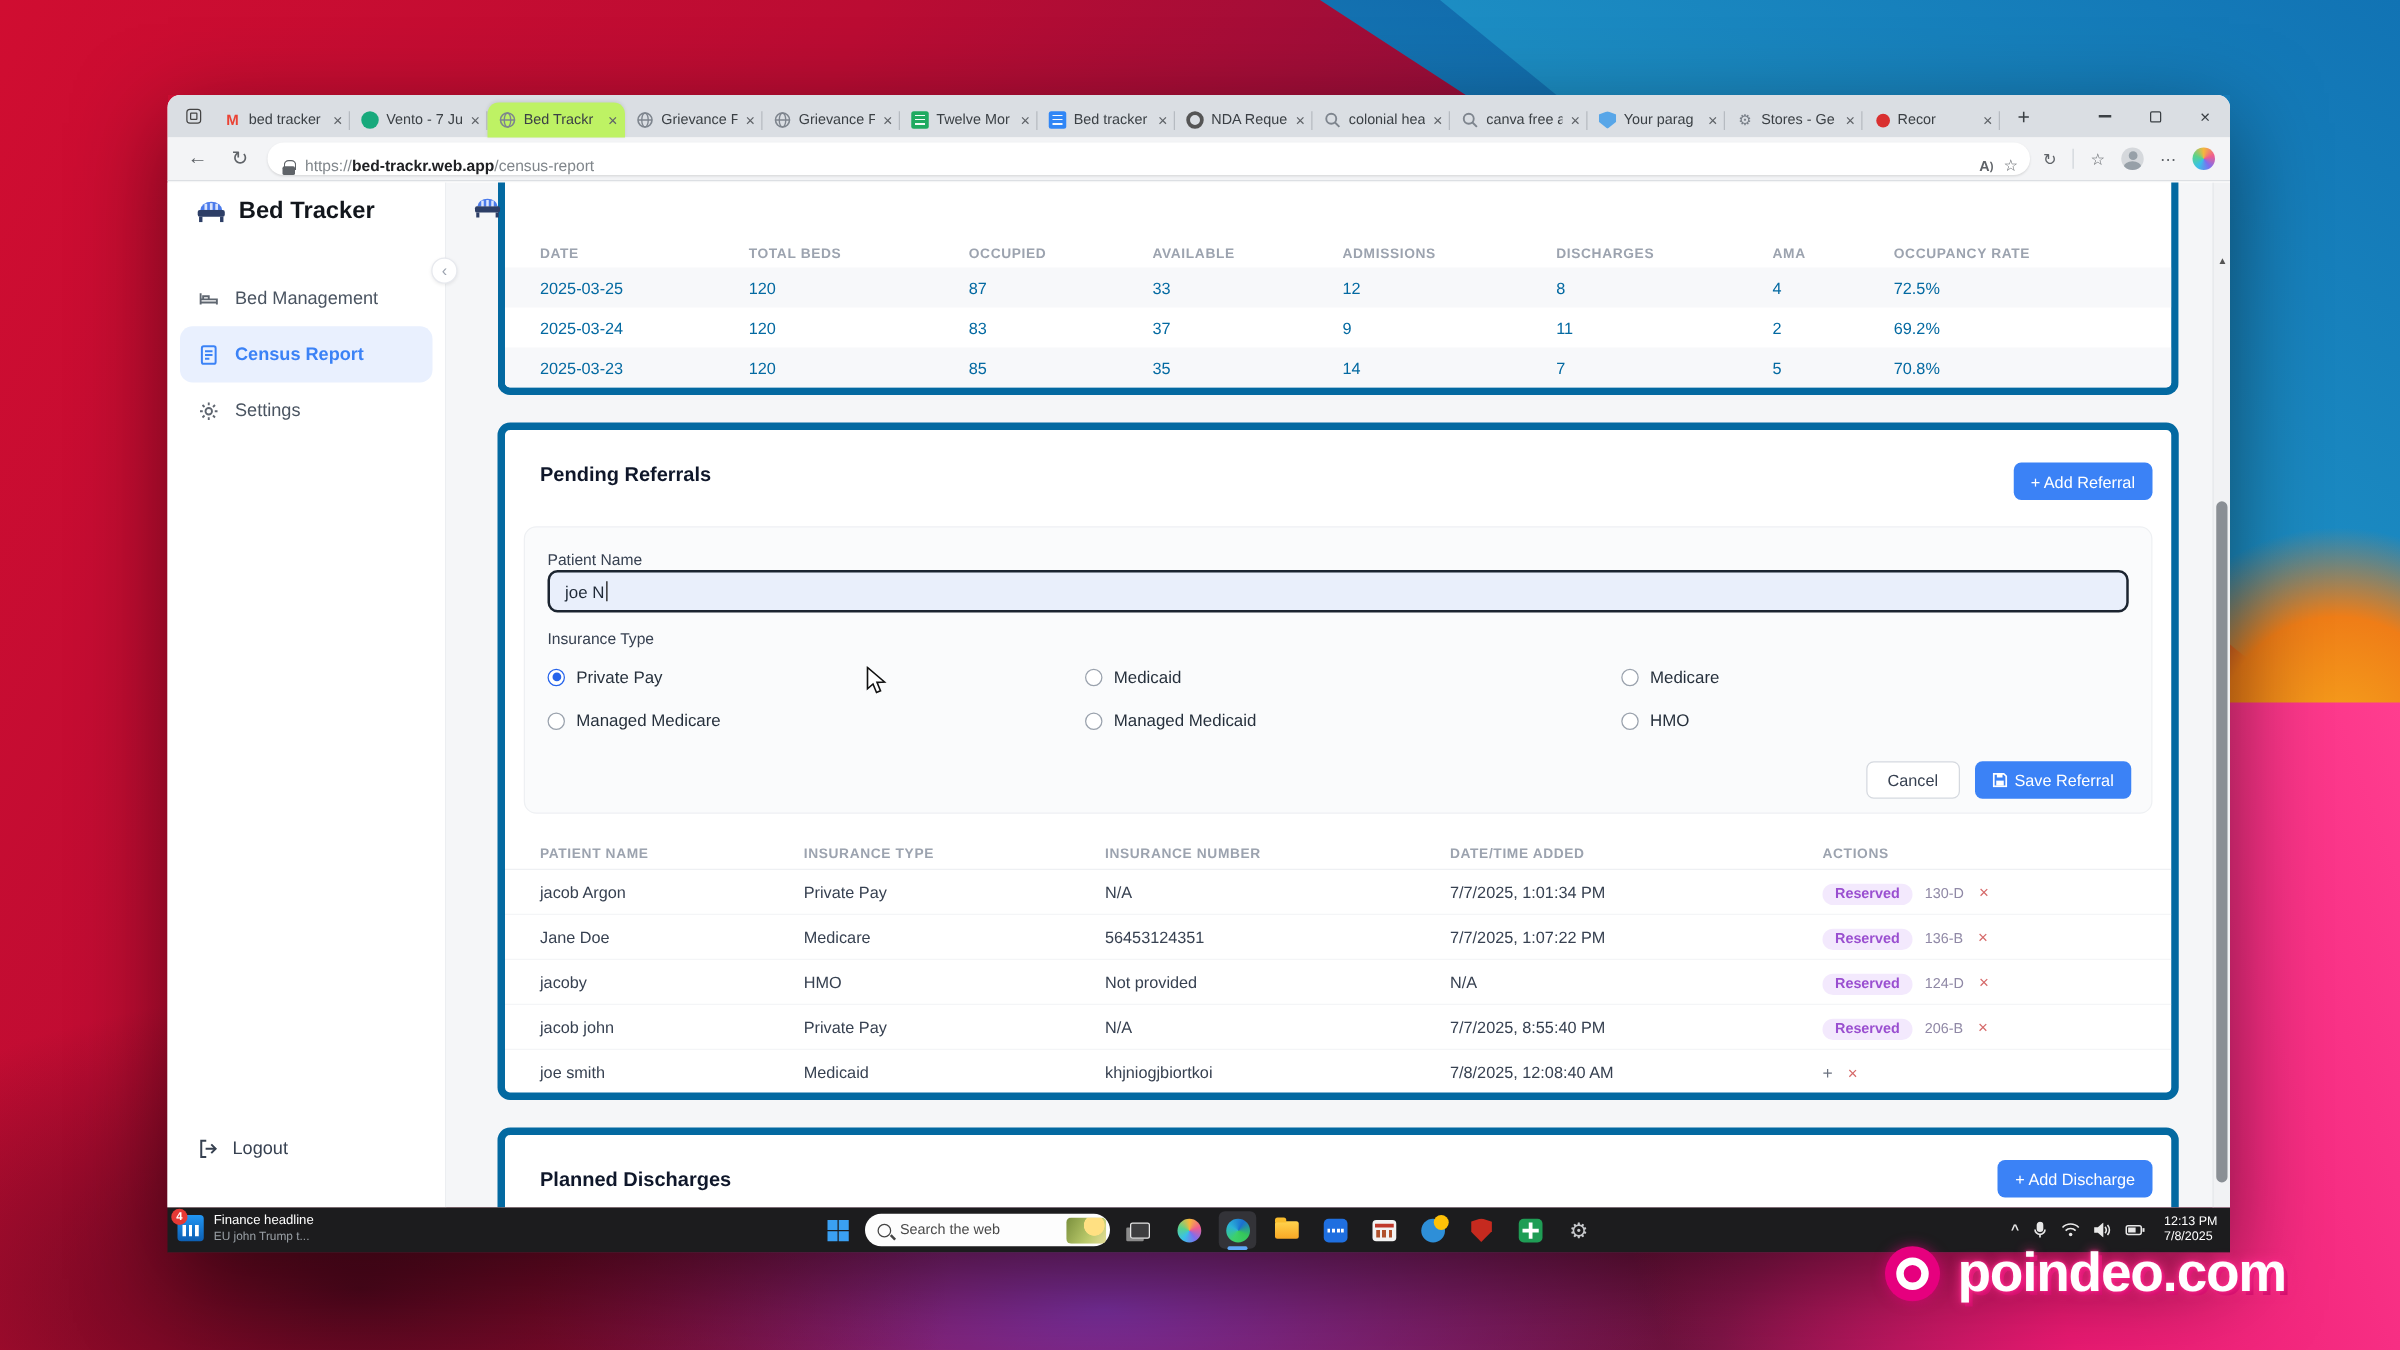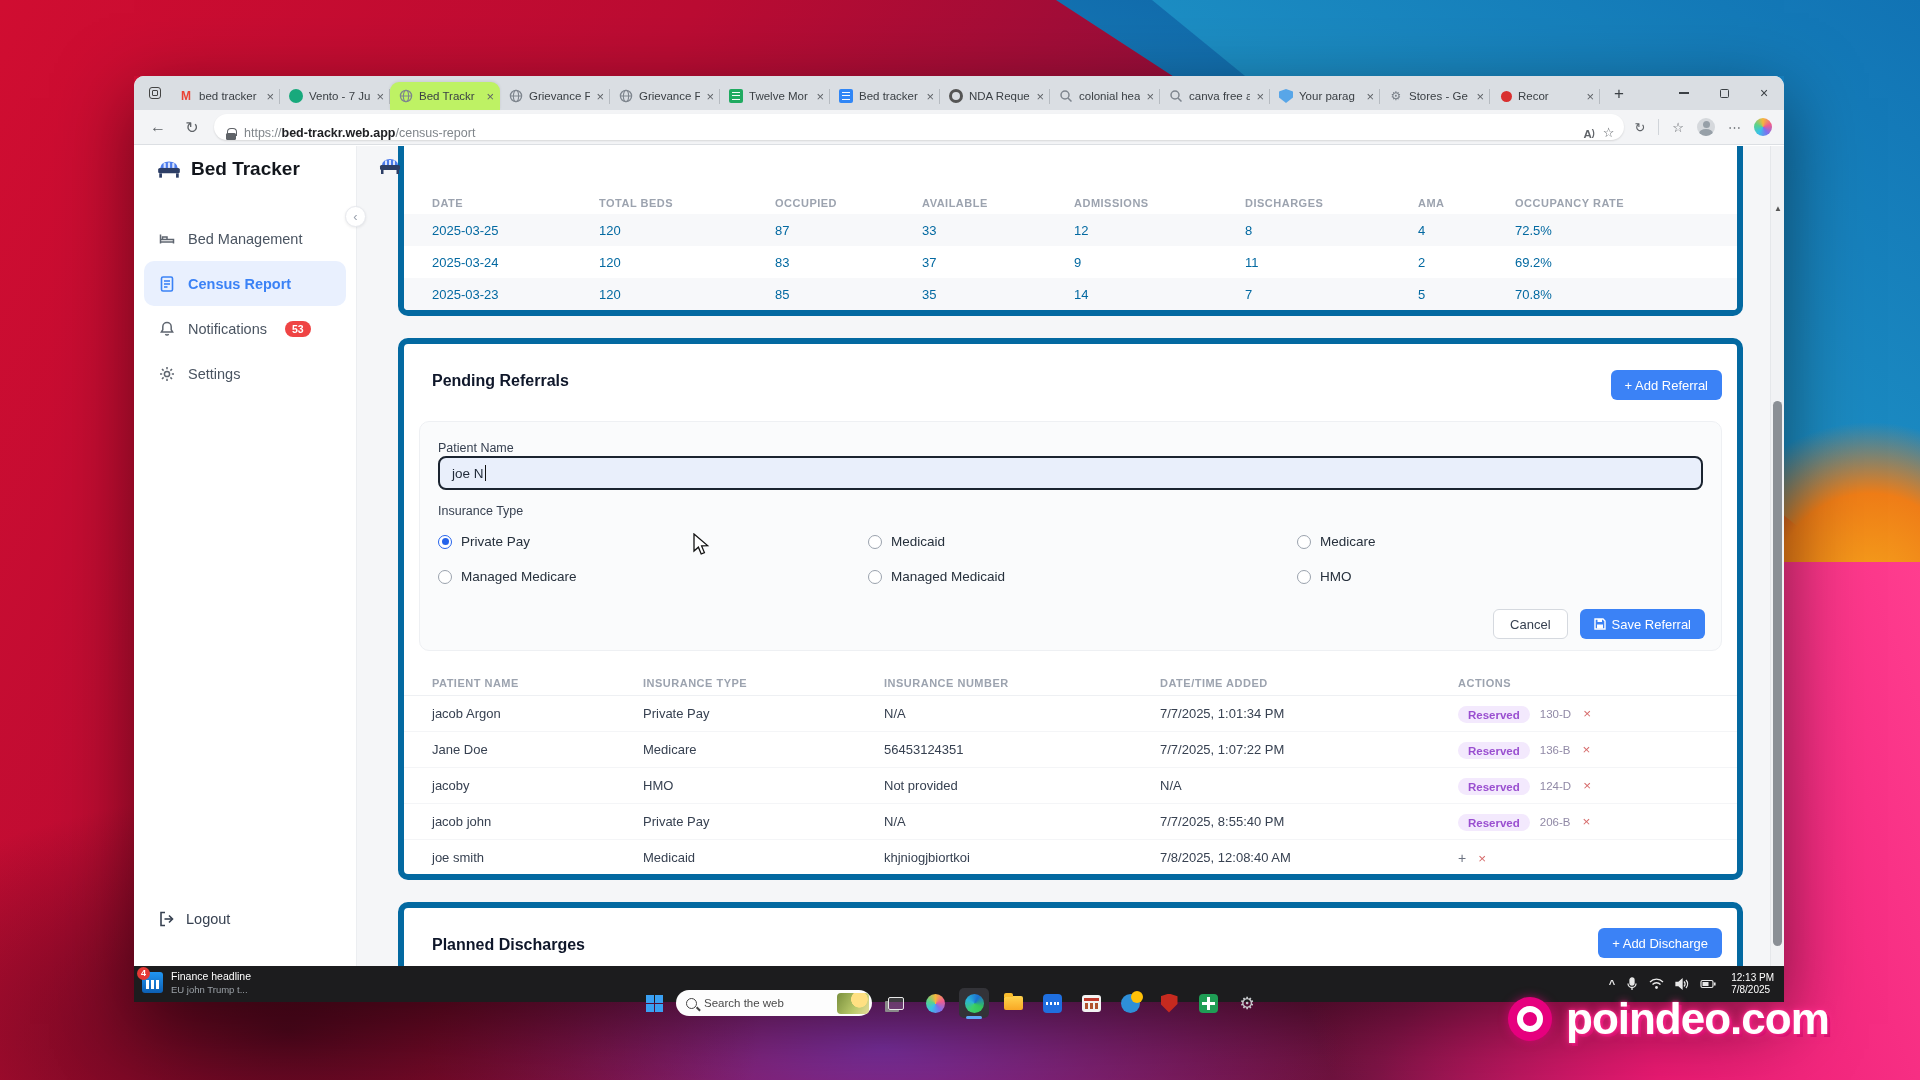--- a/index.html
+++ b/index.html
@@ -143,21 +143,21 @@
   .taskbar { position:absolute; left:0; bottom:0; width:100%; height:36px; background:#1c1c1e; display:flex; align-items:center; }
   .news { position:absolute; left:8px; top:4px; display:flex; gap:8px; align-items:center; }
   .news-ic { width:21px; height:21px; background:linear-gradient(180deg,#2196f3,#0d5fb3); border-radius:3px; position:relative; }
   .news-ic::after { content:""; position:absolute; left:4px; bottom:4px; width:13px; height:9px;
     background:linear-gradient(90deg,#fff 0 2.5px,transparent 2.5px 5px,#fff 5px 7.5px,transparent 7.5px 10px,#fff 10px 12.5px); }
   .news-badge { position:absolute; left:-5px; top:-5px; background:#e53935; color:#fff; font-size:9px; font-weight:700;
     width:13px; height:13px; border-radius:50%; text-align:center; line-height:13px; }
   .news-txt { display:flex; flex-direction:column; justify-content:center; }
   .news-h { color:#fff; font-size:10.5px; }
   .news-s { color:#9aa0a6; font-size:9.5px; margin-top:2px; }
-  .tb-center { position:absolute; left:512px; top:0; height:36px; display:flex; align-items:center; gap:9px;margin-top:19px; }
+  .tb-center { position:absolute; left:528px; top:0; height:36px; display:flex; align-items:center; gap:9px; }
   .winlogo { width:17px; height:17px; display:grid; grid-template-columns:8px 8px; grid-template-rows:8px 8px; gap:1px; margin-right:4px; }
   .winlogo i { background:#3aa0f3; }
   .tb-search { width:196px; height:26px; background:#fdfdfd; border-radius:13px; display:flex; align-items:center; gap:7px; padding:0 3px 0 10px; }
   .tb-search .q { width:11px; height:11px; border:1.6px solid #444; border-radius:50%; position:relative; flex:0 0 11px; }
   .tb-search .q::after { content:""; position:absolute; left:9px; top:9px; width:5px; height:1.6px; background:#444; transform:rotate(45deg); }
   .tb-search .ph { flex:1; color:#4a4a4a; font-size:11.5px; }
   .tb-search .simg { width:32px; height:21px; border-radius:4px; background:radial-gradient(circle at 70% 30%,#ffe082 0 30%,transparent 32%),linear-gradient(120deg,#7a8f3d,#b9c96a 60%,#e5dc9a); }
   .tk-ic { width:30px; height:30px; display:flex; align-items:center; justify-content:center; border-radius:5px; position:relative; }
   .tk-ic.active { background:#333338; }
   .tk-ic.active::after { content:""; position:absolute; bottom:-1px; left:7px; width:16px; height:3px; background:#5fa8f5; border-radius:2px; }
@@ -354,28 +354,20 @@
           <svg width="18" height="18" viewBox="0 0 18 18" fill="none" stroke="#3b82f6" stroke-width="1.6">
                 <rect x="3.5" y="2" width="11" height="14" rx="1.5"></rect>
                 <line x1="6" y1="6" x2="12" y2="6"></line>
                 <line x1="6" y1="9" x2="12" y2="9"></line>
                 <line x1="6" y1="12" x2="9.5" y2="12"></line>
               </svg>
           <span>Census Report</span>
         </div>
         <div class="nav-item">
           <svg width="18" height="18" viewBox="0 0 18 18" fill="none" stroke="#5f6670" stroke-width="1.5">
-                <path d="M9 2.5 a4.2 4.2 0 0 1 4.2 4.2 v3 l1.4 2.3 h-11.2 l1.4 -2.3 v-3 a4.2 4.2 0 0 1 4.2 -4.2 z"></path>
-                <path d="M7.5 14 a1.6 1.6 0 0 0 3 0"></path>
-              </svg>
-          <span>Notifications</span>
-          <span class="badge">53</span>
-        </div>
-        <div class="nav-item">
-          <svg width="18" height="18" viewBox="0 0 18 18" fill="none" stroke="#5f6670" stroke-width="1.5">
                 <circle cx="9" cy="9" r="2.6"></circle>
                 <path d="M9 2v2.2 M9 13.8V16 M2 9h2.2 M13.8 9H16 M4 4l1.6 1.6 M12.4 12.4L14 14 M14 4l-1.6 1.6 M5.6 12.4L4 14"></path>
               </svg>
           <span>Settings</span>
         </div>
       </nav>
       <div class="logout">
         <svg width="18" height="18" viewBox="0 0 18 18" fill="none" stroke="#374151" stroke-width="1.6">
               <path d="M7 2.5 h-4 v13 h4"></path>
               <path d="M11 5.5 l3.5 3.5 -3.5 3.5"></path>

